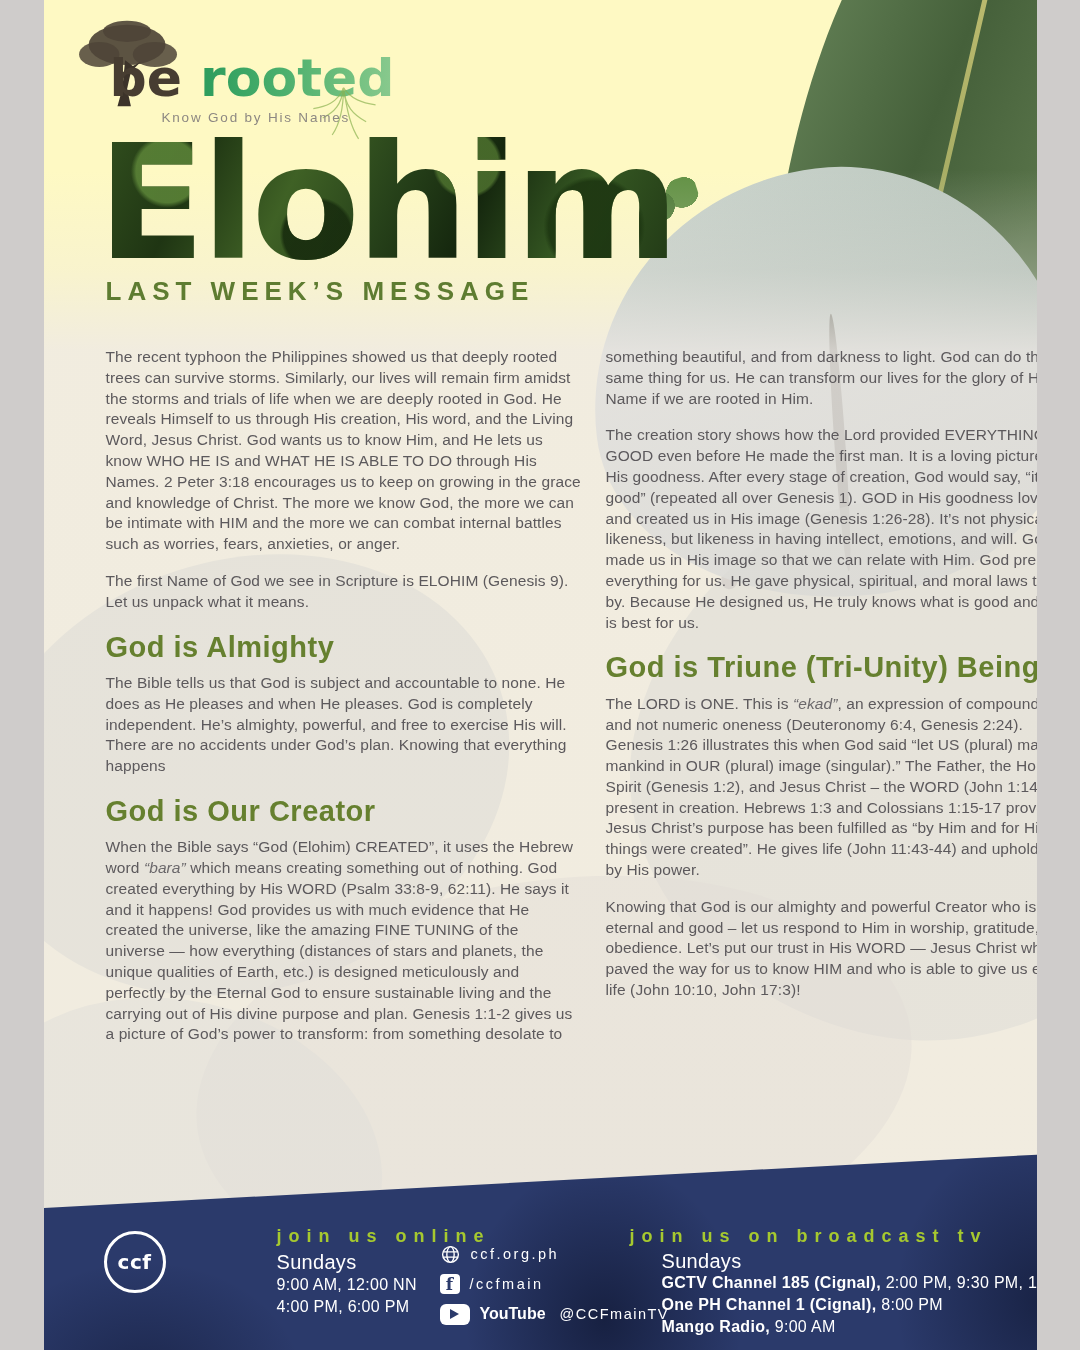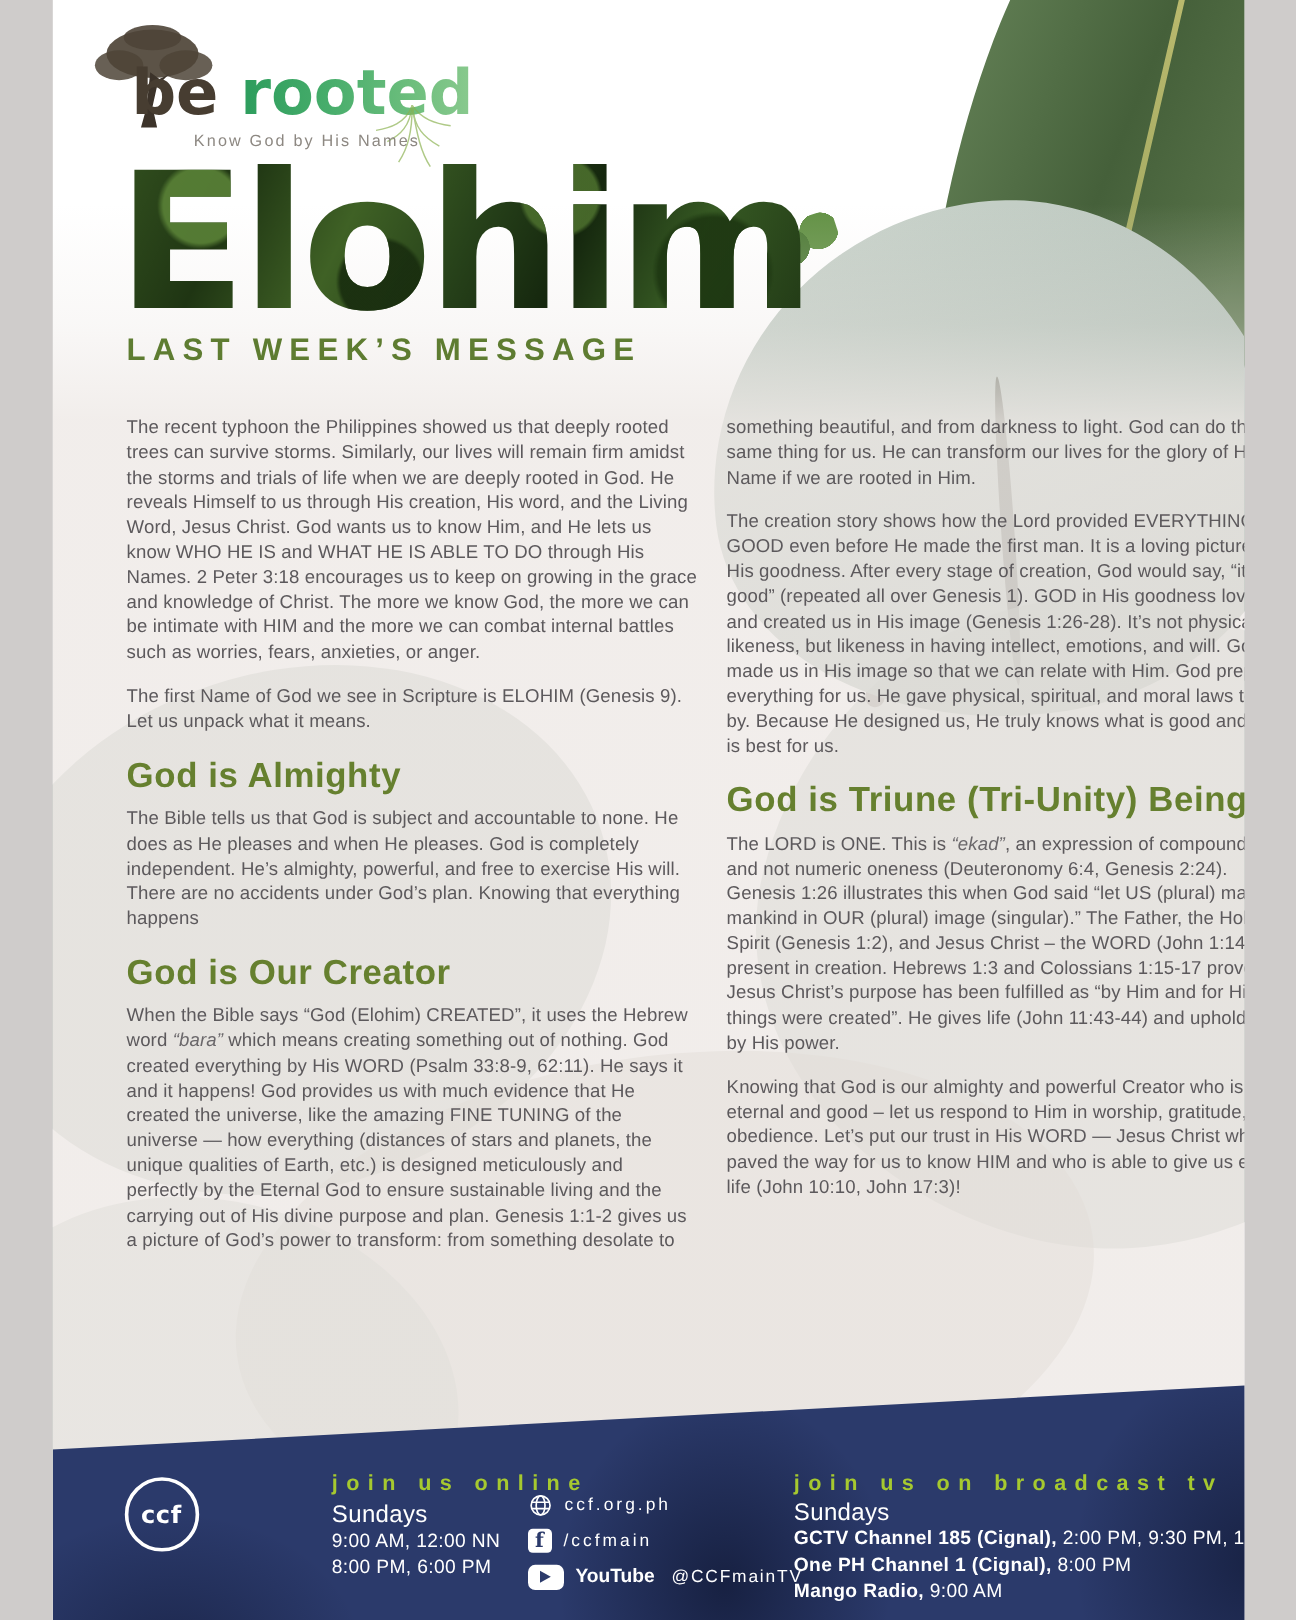--- a/index.html
+++ b/index.html
@@ -1,19 +1,19 @@
 <!DOCTYPE html>
 <html><head>
 <meta charset="utf-8">
 <style>
   * { margin:0; padding:0; box-sizing:border-box; }
   html,body { background:#cfcccb; }
   .poster{
     position:relative; width:993px; height:1350px; margin:0 auto;
-    background:#ffffff; overflow:hidden;
+    background:#fef9c3; overflow:hidden;
     font-family:"Liberation Sans","DejaVu Sans",sans-serif;
   }
   
   .bg{ position:absolute; z-index:0; }
   .leaf-dark{
     left:742px; top:-130px; width:272px; height:640px;
     background:linear-gradient(103deg,#5e7b51 12%,#45603a 46%,#587349 78%);
     border-radius:48% 52% 42% 58% / 58% 52% 48% 42%;
     transform:rotate(9deg);
   }
@@ -209,21 +209,21 @@
   <div class="footer">
     <div class="fsil fsil1"></div>
     <div class="fsil fsil2"></div>
     <div class="fsil fsil3"></div>
 
     <div class="ccf-logo">ccf</div>
 
     <div class="f-heading" style="left:233px;text-align:right;">join us online</div>
     <div class="f-day" style="left:233px; top:101px;">Sundays</div>
     <div class="f-line" style="left:233px; top:126px;">9:00 AM, 12:00 NN</div>
-    <div class="f-line" style="left:233px; top:148px;">8:00 PM, 6:00 PM</div>
+    <div class="f-line" style="left:233px; top:148px;">4:00 PM, 6:00 PM</div>
 
     <div class="links">
       <div class="link-row">
         <svg viewBox="0 0 24 24" width="21" height="21">
             <g fill="none" stroke="#fff" stroke-width="1.6">
               <circle cx="12" cy="12" r="9"></circle>
               <ellipse cx="12" cy="12" rx="4.2" ry="9"></ellipse>
               <path d="M3.4 9h17.2M3.4 15h17.2"></path>
             </g>
           </svg>
@@ -233,20 +233,20 @@
         <span class="fb-icon">f</span>
         <span class="link-label">/ccfmain</span>
       </div>
       <div class="link-row">
         <span class="yt-icon"></span>
         <span class="yt-brand">YouTube</span>
         <span class="link-label" style="letter-spacing:1.5px;">@CCFmainTV</span>
       </div>
     </div>
 
-    <div class="f-heading" style="left:618px;">join us on broadcast tv</div>
+    <div class="f-heading" style="left:586px;">join us on broadcast tv</div>
     <div class="f-day" style="left:618px; top:100px;">Sundays</div>
     <div class="f-line" style="left:618px; top:124px;"><b>GCTV Channel 185 (Cignal),</b><span> 2:00 PM, 9:30 PM, 10:30 PM</span></div>
     <div class="f-line" style="left:618px; top:146px;"><b>One PH Channel 1 (Cignal),</b><span> 8:00 PM</span></div>
     <div class="f-line" style="left:618px; top:168px;"><b>Mango Radio,</b><span> 9:00 AM</span></div>
   </div>
 
 </div>
 
 </body></html>

